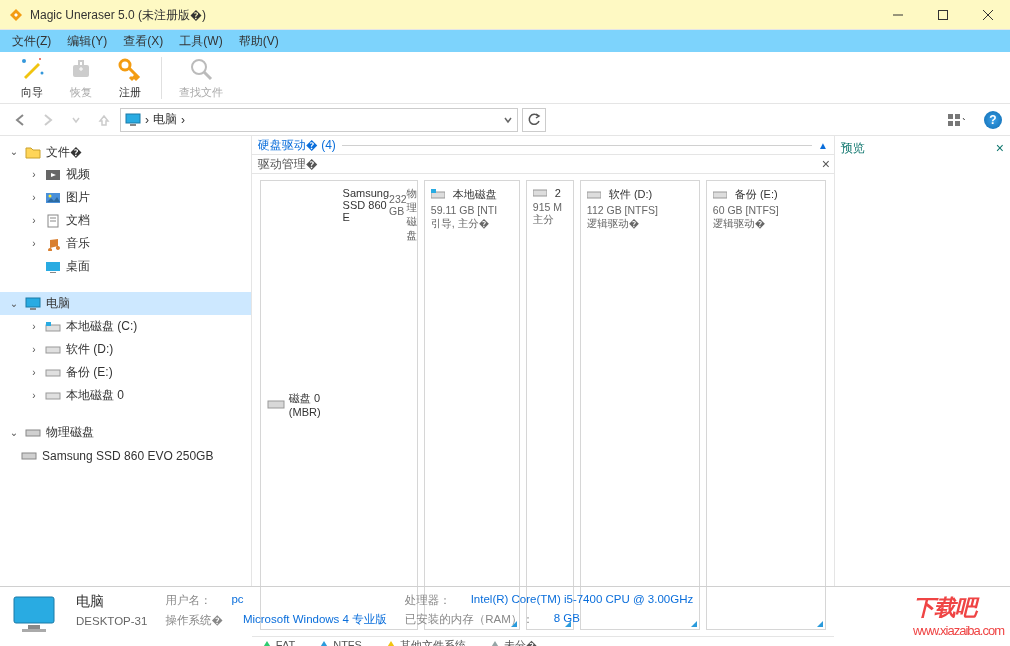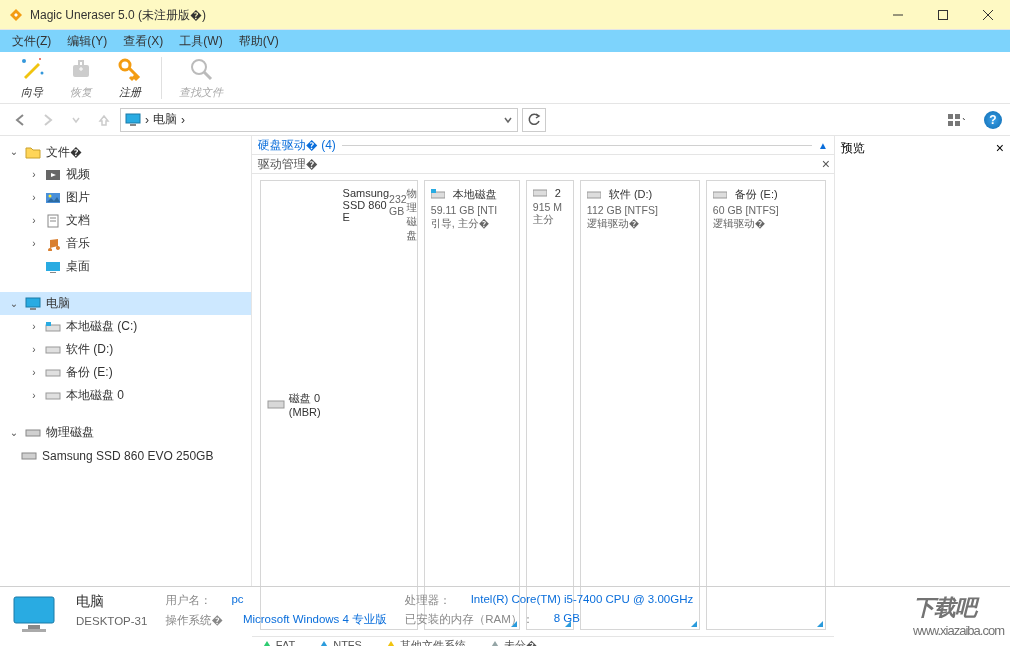--- a/index.html
+++ b/index.html
@@ -8,21 +8,21 @@
 .titlebar { height: 30px; display: flex; align-items: center; padding: 0 0 0 8px; background: #fef9c3; border-bottom: 1px solid #e5e5e5; }
 .titlebar .icon { width: 16px; height: 16px; margin-right: 6px; }
 .titlebar .title { flex: 1; font-size: 12px; }
 .titlebar .winbtns { display: flex; }
 .titlebar .winbtn { width: 45px; height: 30px; display: flex; align-items: center; justify-content: center; color: #333; }
 
 .menubar { height: 22px; display: flex; align-items: center; padding: 0 4px; background: #7dd3fc; }
 .menubar .item { padding: 2px 8px; font-size: 12px; }
 
 .toolbar { height: 52px; display: flex; align-items: center; padding: 2px 8px; gap: 1px; border-bottom: 1px solid #e5e5e5; }
-.toolbar .btn { display: flex; flex-direction: column; align-items: center; padding: 2px 10px; font-size: 11px; color: #333; min-width: 48px; font-style: italic; }
+.toolbar .btn { display: flex; flex-direction: column; align-items: center; padding: 2px 10px; font-size: 11px; color: #333; min-width: 48px; }
 .toolbar .btn.disabled { color: #aaa; }
 .toolbar .btn .ticon { width: 28px; height: 28px; margin-bottom: 2px; }
 .toolbar .sep { width: 1px; height: 42px; background: #e0e0e0; margin: 0 6px; }
 
 .navbar { height: 32px; display: flex; align-items: center; padding: 4px 8px; gap: 4px; border-bottom: 1px solid #e5e5e5; }
 .navbtn { width: 24px; height: 24px; display: flex; align-items: center; justify-content: center; color: #888; }
 .addressbar { flex: 1; height: 24px; border: 1px solid #ccc; display: flex; align-items: center; padding: 0 4px; gap: 4px; }
 .addressbar .crumb { font-size: 12px; }
 .addressbar .dd { margin-left: auto; color: #666; }
 .refreshbtn { width: 24px; height: 24px; border: 1px solid #ccc; display: flex; align-items: center; justify-content: center; color: #555; }
@@ -59,32 +59,32 @@
 .disk-card .hdr .dicon { width: 18px; height: 12px; }
 .disk-card .name { font-size: 11px; }
 .disk-card .sub { color: #666; font-size: 10.5px; }
 .disk-card.sm .tri { position: absolute; bottom: 2px; right: 2px; width: 0; height: 0; border-left: 6px solid transparent; border-bottom: 6px solid; }
 
 .legend { display: flex; height: 22px; border-top: 1px solid #e5e5e5; align-items: center; padding: 0 10px; gap: 24px; font-size: 11px; color: #555; }
 .legend .item { display: flex; align-items: center; gap: 4px; }
 .legend .tri { width: 0; height: 0; border-left: 5px solid transparent; border-right: 5px solid transparent; border-bottom: 8px solid; }
 
 .rightpane { width: 200px; padding: 4px 6px; }
-.rightpane .hdr { display: flex; font-size: 12px; color: #000000; }
+.rightpane .hdr { display: flex; font-size: 12px; color: #0f766e; }
 .rightpane .hdr .close { margin-left: auto; font-size: 14px; }
 
 .statusbar { height: 58px; border-top: 1px solid #d0d0d0; display: flex; padding: 6px 10px; gap: 18px; font-size: 11.5px; color: #666; position: relative; }
 .statusbar .pc-icon { width: 48px; height: 42px; }
 .statusbar .col { display: flex; flex-direction: column; gap: 4px; }
 .statusbar .row { display: flex; gap: 20px; }
 .statusbar .label { color: #888; }
 .statusbar .val { color: #0a6edb; }
 .statusbar .name { font-size: 14px; color: #333; }
 
-.watermark { position: absolute; right: 2px; bottom: 8px; font-size: 22px; font-weight: 900; color: #737373; font-style: italic; letter-spacing: -1px; text-shadow: 1px 0 #fff, -1px 0 #fff; }
+.watermark { position: absolute; right: 2px; bottom: 8px; font-size: 22px; font-weight: 900; color: #ef4444; font-style: italic; letter-spacing: -1px; text-shadow: 1px 0 #fff, -1px 0 #fff; }
 .watermark .sub { font-size: 13px; font-weight: normal; display: block; text-align: left; padding-right: 4px; font-style: normal; }
 
 svg { display: block; }
 </style>
 </head>
 <body>
 
 <div class="titlebar">
   <span class="icon">
     <svg viewBox="0 0 16 16">

